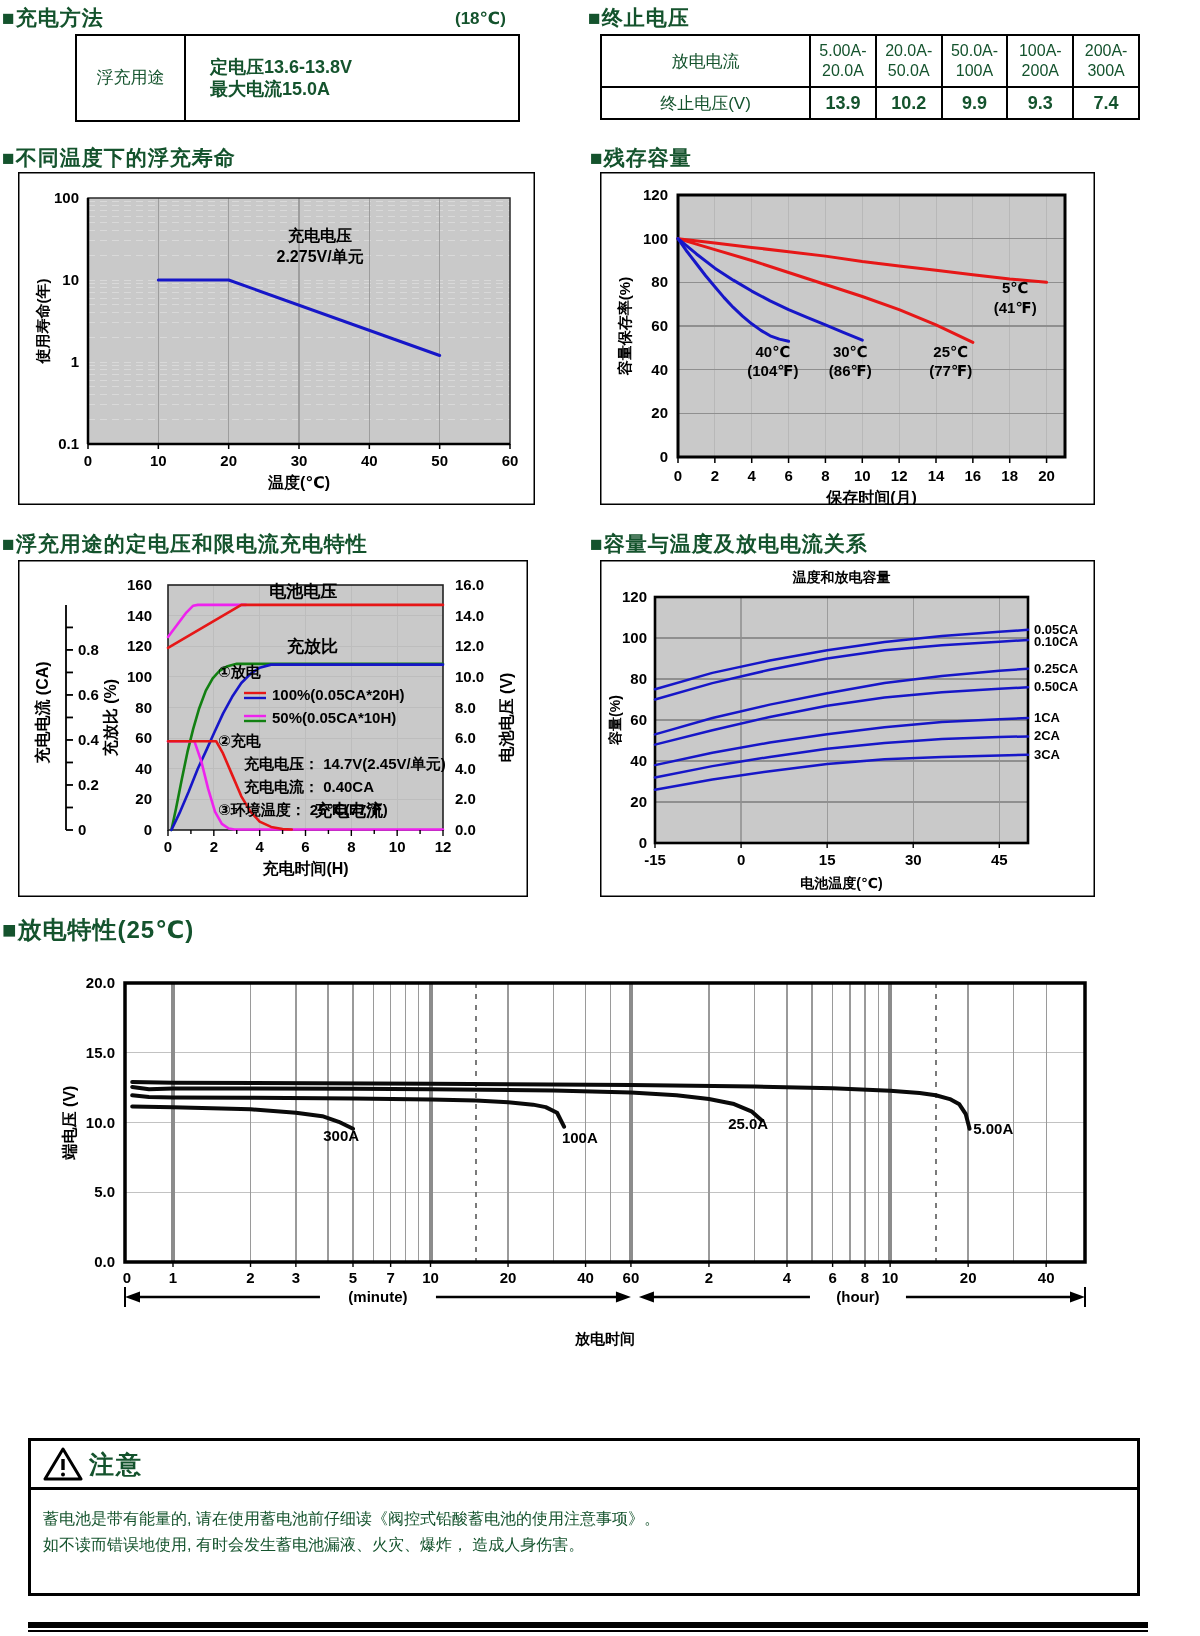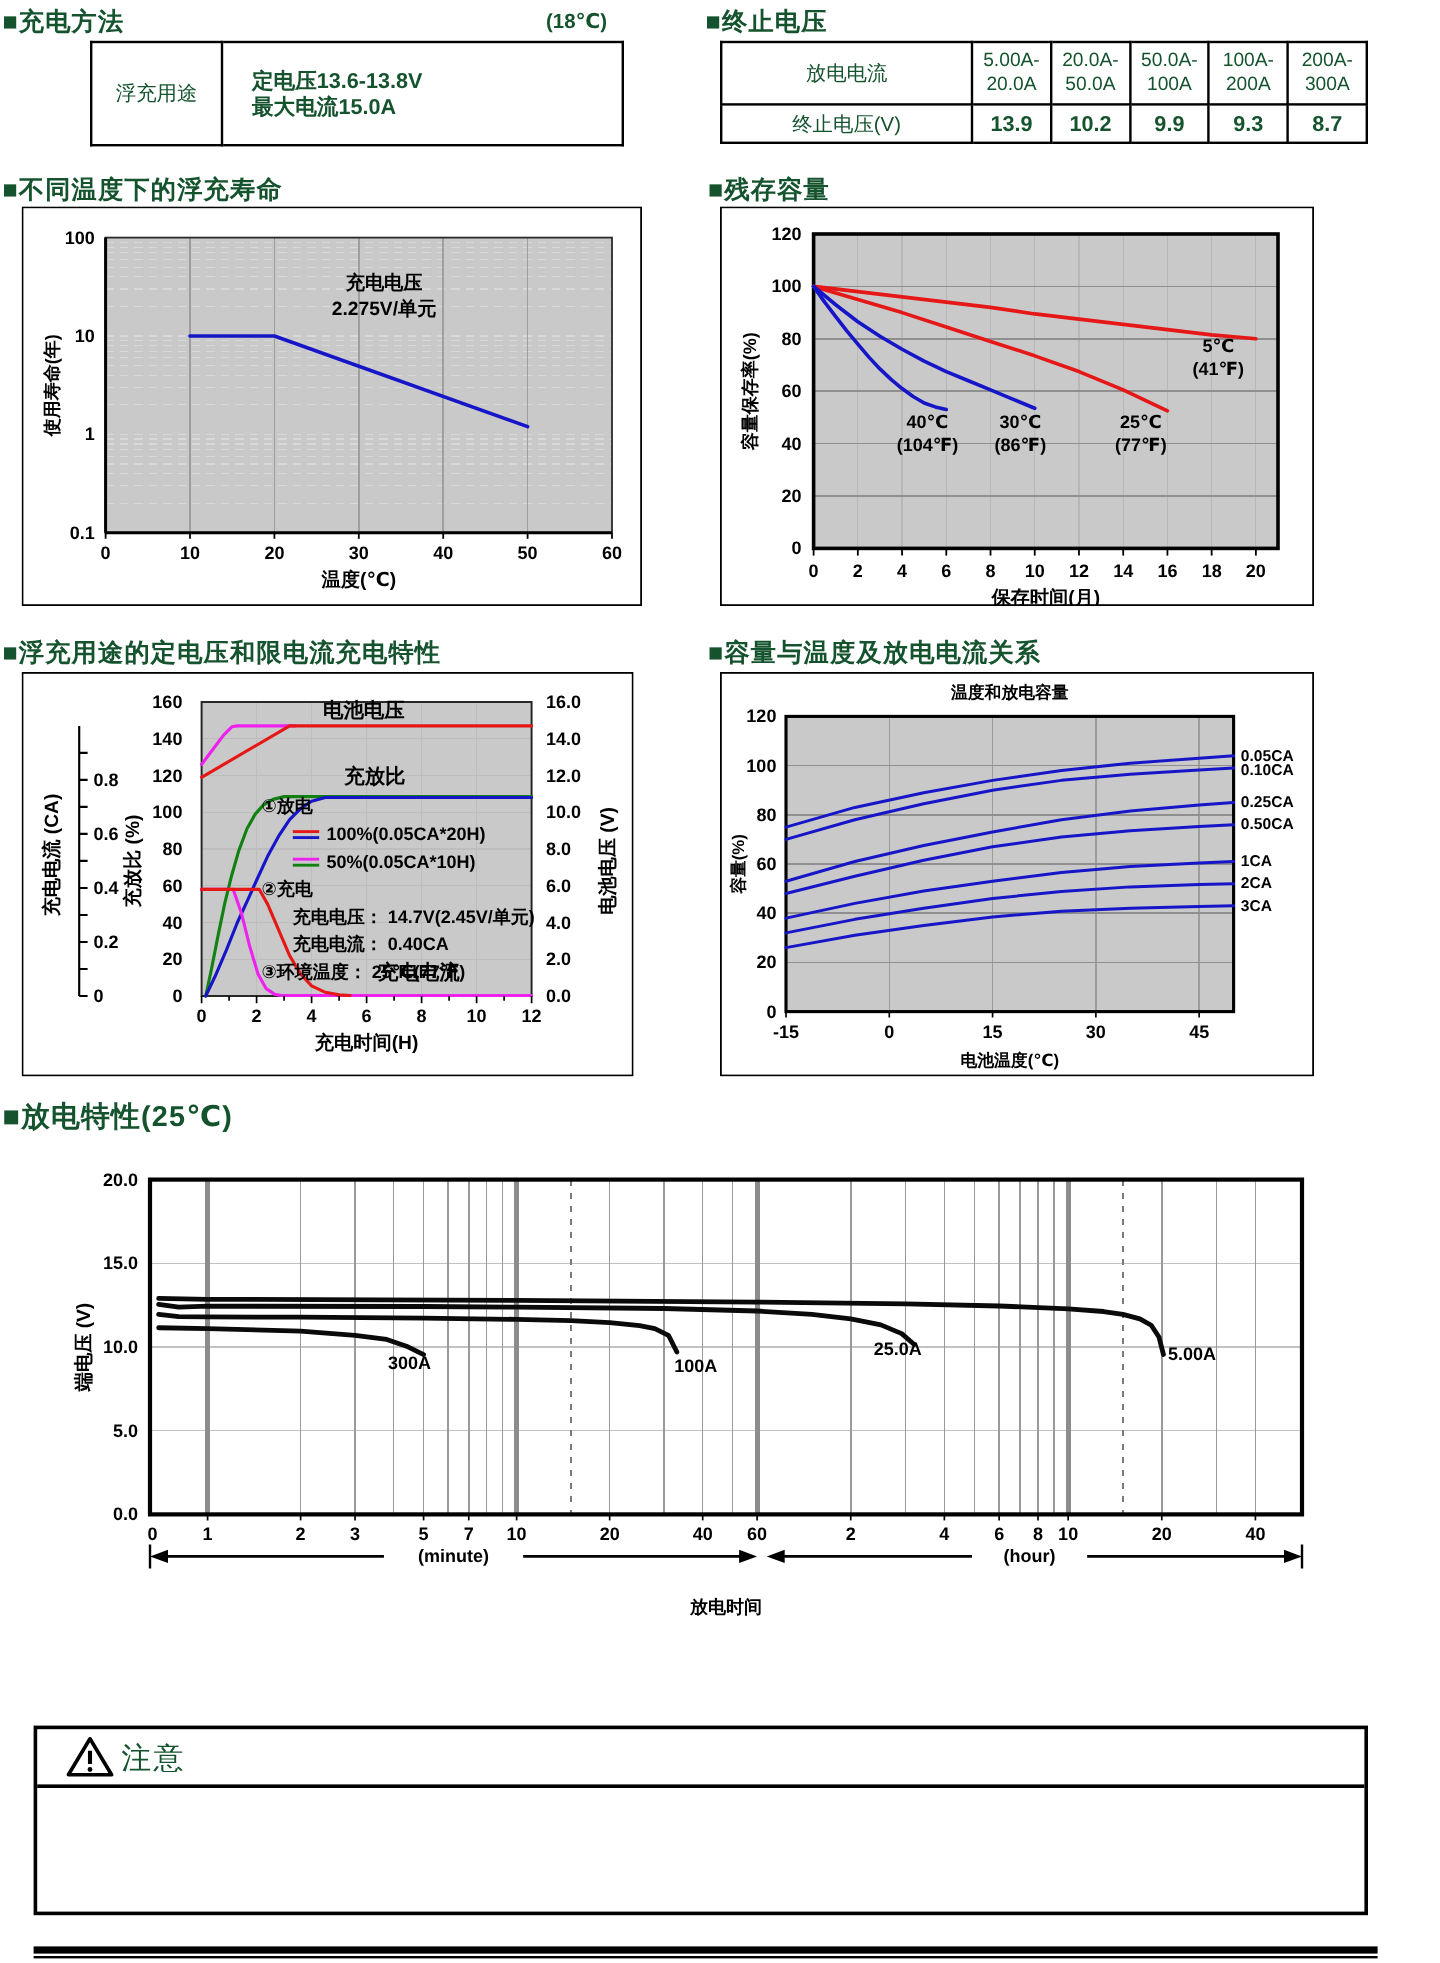--- a/index.html
+++ b/index.html
@@ -12,21 +12,21 @@
   table.dt td{border:2px solid #000;text-align:center;vertical-align:middle;
               font-size:17px;white-space:pre-line;line-height:1.25;}
   #tbl-charging{left:75px;top:34px;width:445px;height:88px;}
   #tbl-charging td.lbl{width:105px;}
   #tbl-charging td.val{text-align:left;padding-left:24px;font-weight:bold;font-size:18px;}
   #tbl-cutoff{left:600px;top:34px;width:540px;height:86px;}
   #tbl-cutoff td{font-size:16px;}
   #tbl-cutoff td.lbl{width:205px;font-size:17px;}
   #tbl-cutoff td.num{font-weight:bold;font-size:18px;}
   #caution-box{position:absolute;left:28px;top:1438px;width:1112px;height:158px;border:3px solid #000;box-sizing:border-box;}
-  #caution-band{height:49px;border-bottom:3px solid #000;display:flex;align-items:center;padding-left:24px;box-sizing:border-box;}
+  #caution-band{height:49px;border-bottom:3px solid #000;display:flex;align-items:center;padding-left:12px;box-sizing:border-box;font-weight:bold;}
   #caution-title{font-size:25px;letter-spacing:2px;margin-left:6px;}
   #caution-body{padding:16px 12px;font-size:16px;line-height:1.65;white-space:pre-line;}
   #bottom-rule{position:absolute;left:28px;top:1622px;width:1120px;height:10px;
                border-top:6px solid #000;border-bottom:2px solid #000;box-sizing:border-box;}
   svg text{font-family:"Liberation Sans","DejaVu Sans",sans-serif;}
 </style>
 </head>
 <body>
 
 <div id="page">
@@ -58,21 +58,21 @@
 200A</td>
       <td>200A-
 300A</td>
     </tr>
     <tr>
       <td class="lbl">终止电压(V)</td>
       <td class="num">13.9</td>
       <td class="num">10.2</td>
       <td class="num">9.9</td>
       <td class="num">9.3</td>
-      <td class="num">8.7</td>
+      <td class="num">7.4</td>
     </tr>
   </tbody>
     </table>
 
   <div class="sec-title" style="left:2px;top:144px;">■不同温度下的浮充寿命</div>
   <div class="chart" id="c-float" style="left:18px;top:172px;"><svg width="517" height="333" viewBox="0 0 517 333">
         <rect x="0.75" y="0.75" width="515.5" height="331.5" fill="#fff" stroke="#000" stroke-width="1.5"></rect>
         <rect x="70" y="26" width="422" height="246" fill="#c9c9c9"></rect>
         <line x1="70" y1="272" x2="492" y2="272" stroke="#d9d9d9" stroke-width="1" stroke-dasharray="7,5" shape-rendering="crispEdges"></line>
         <line x1="70" y1="247.31554035555354" x2="492" y2="247.31554035555354" stroke="#d9d9d9" stroke-width="1" stroke-dasharray="7,5" shape-rendering="crispEdges"></line>
@@ -446,16 +446,18 @@
 
   <div id="caution-box">
     <div id="caution-band">
       <svg width="40" height="36" viewBox="0 0 40 36">
         <polygon points="20,3 38,33 2,33" fill="none" stroke="#000" stroke-width="3" stroke-linejoin="round"></polygon>
         <line x1="20" y1="13" x2="20" y2="24" stroke="#000" stroke-width="3.4"></line>
         <circle cx="20" cy="28.6" r="2" fill="#000"></circle>
       </svg>
       <span id="caution-title">注意</span>
     </div>
+    <div id="caution-body">蓄电池是带有能量的, 请在使用蓄电池前仔细读《阀控式铅酸蓄电池的使用注意事项》。
+如不读而错误地使用, 有时会发生蓄电池漏液、火灾、爆炸， 造成人身伤害。</div>
   </div>
 
   <div id="bottom-rule"></div>
 </div>
 
 </body></html>

